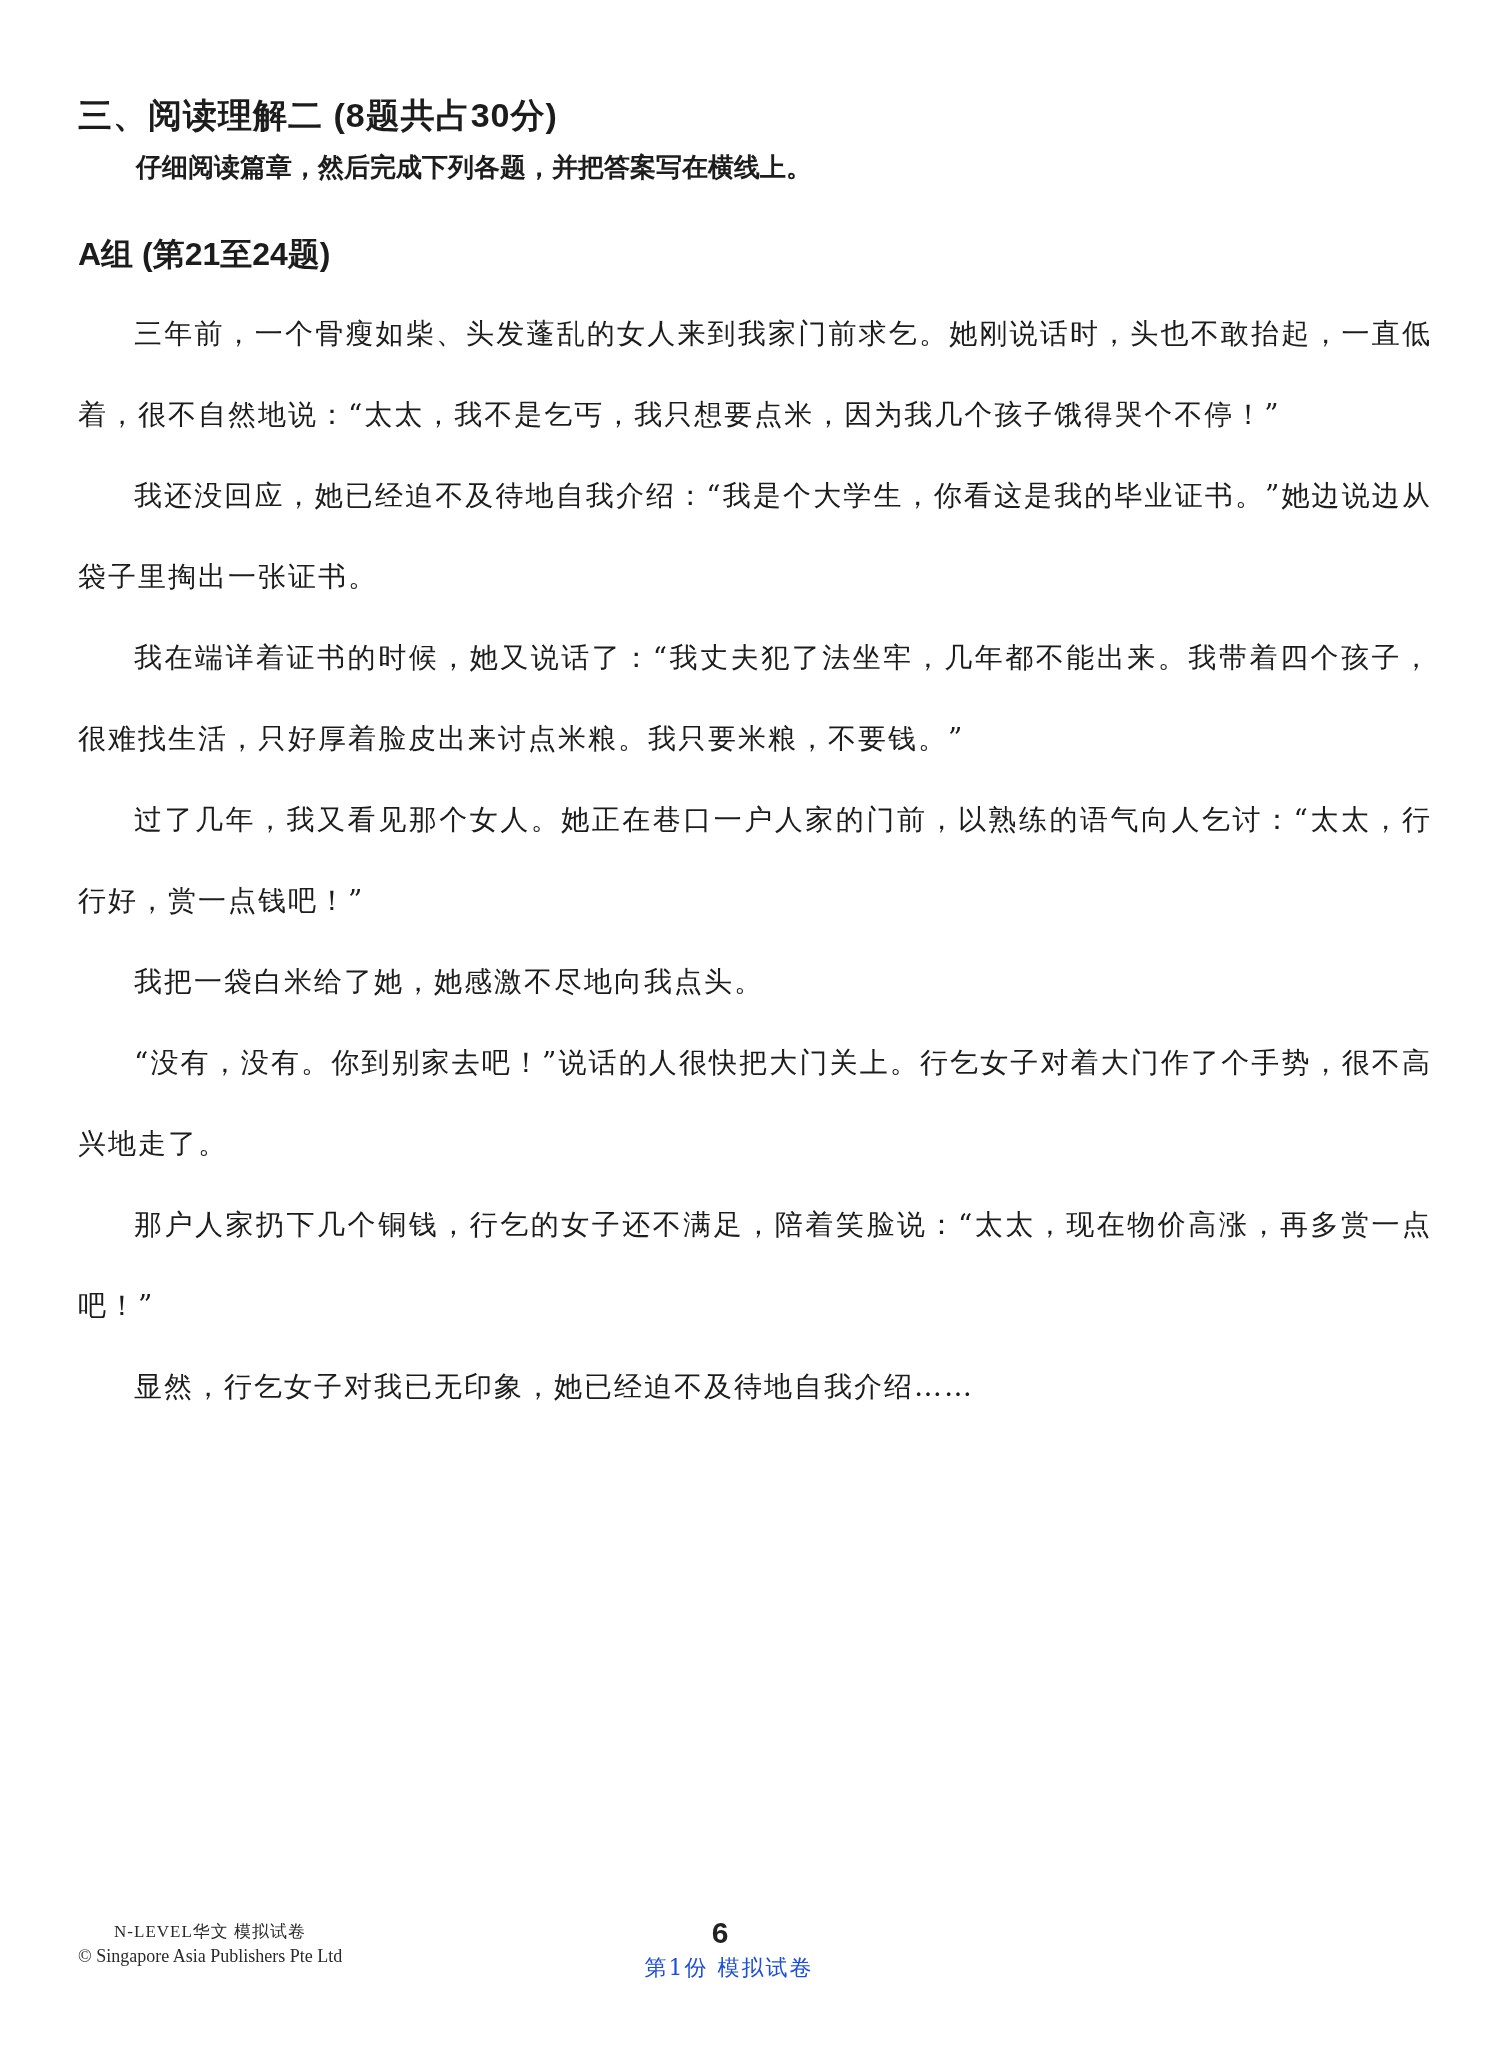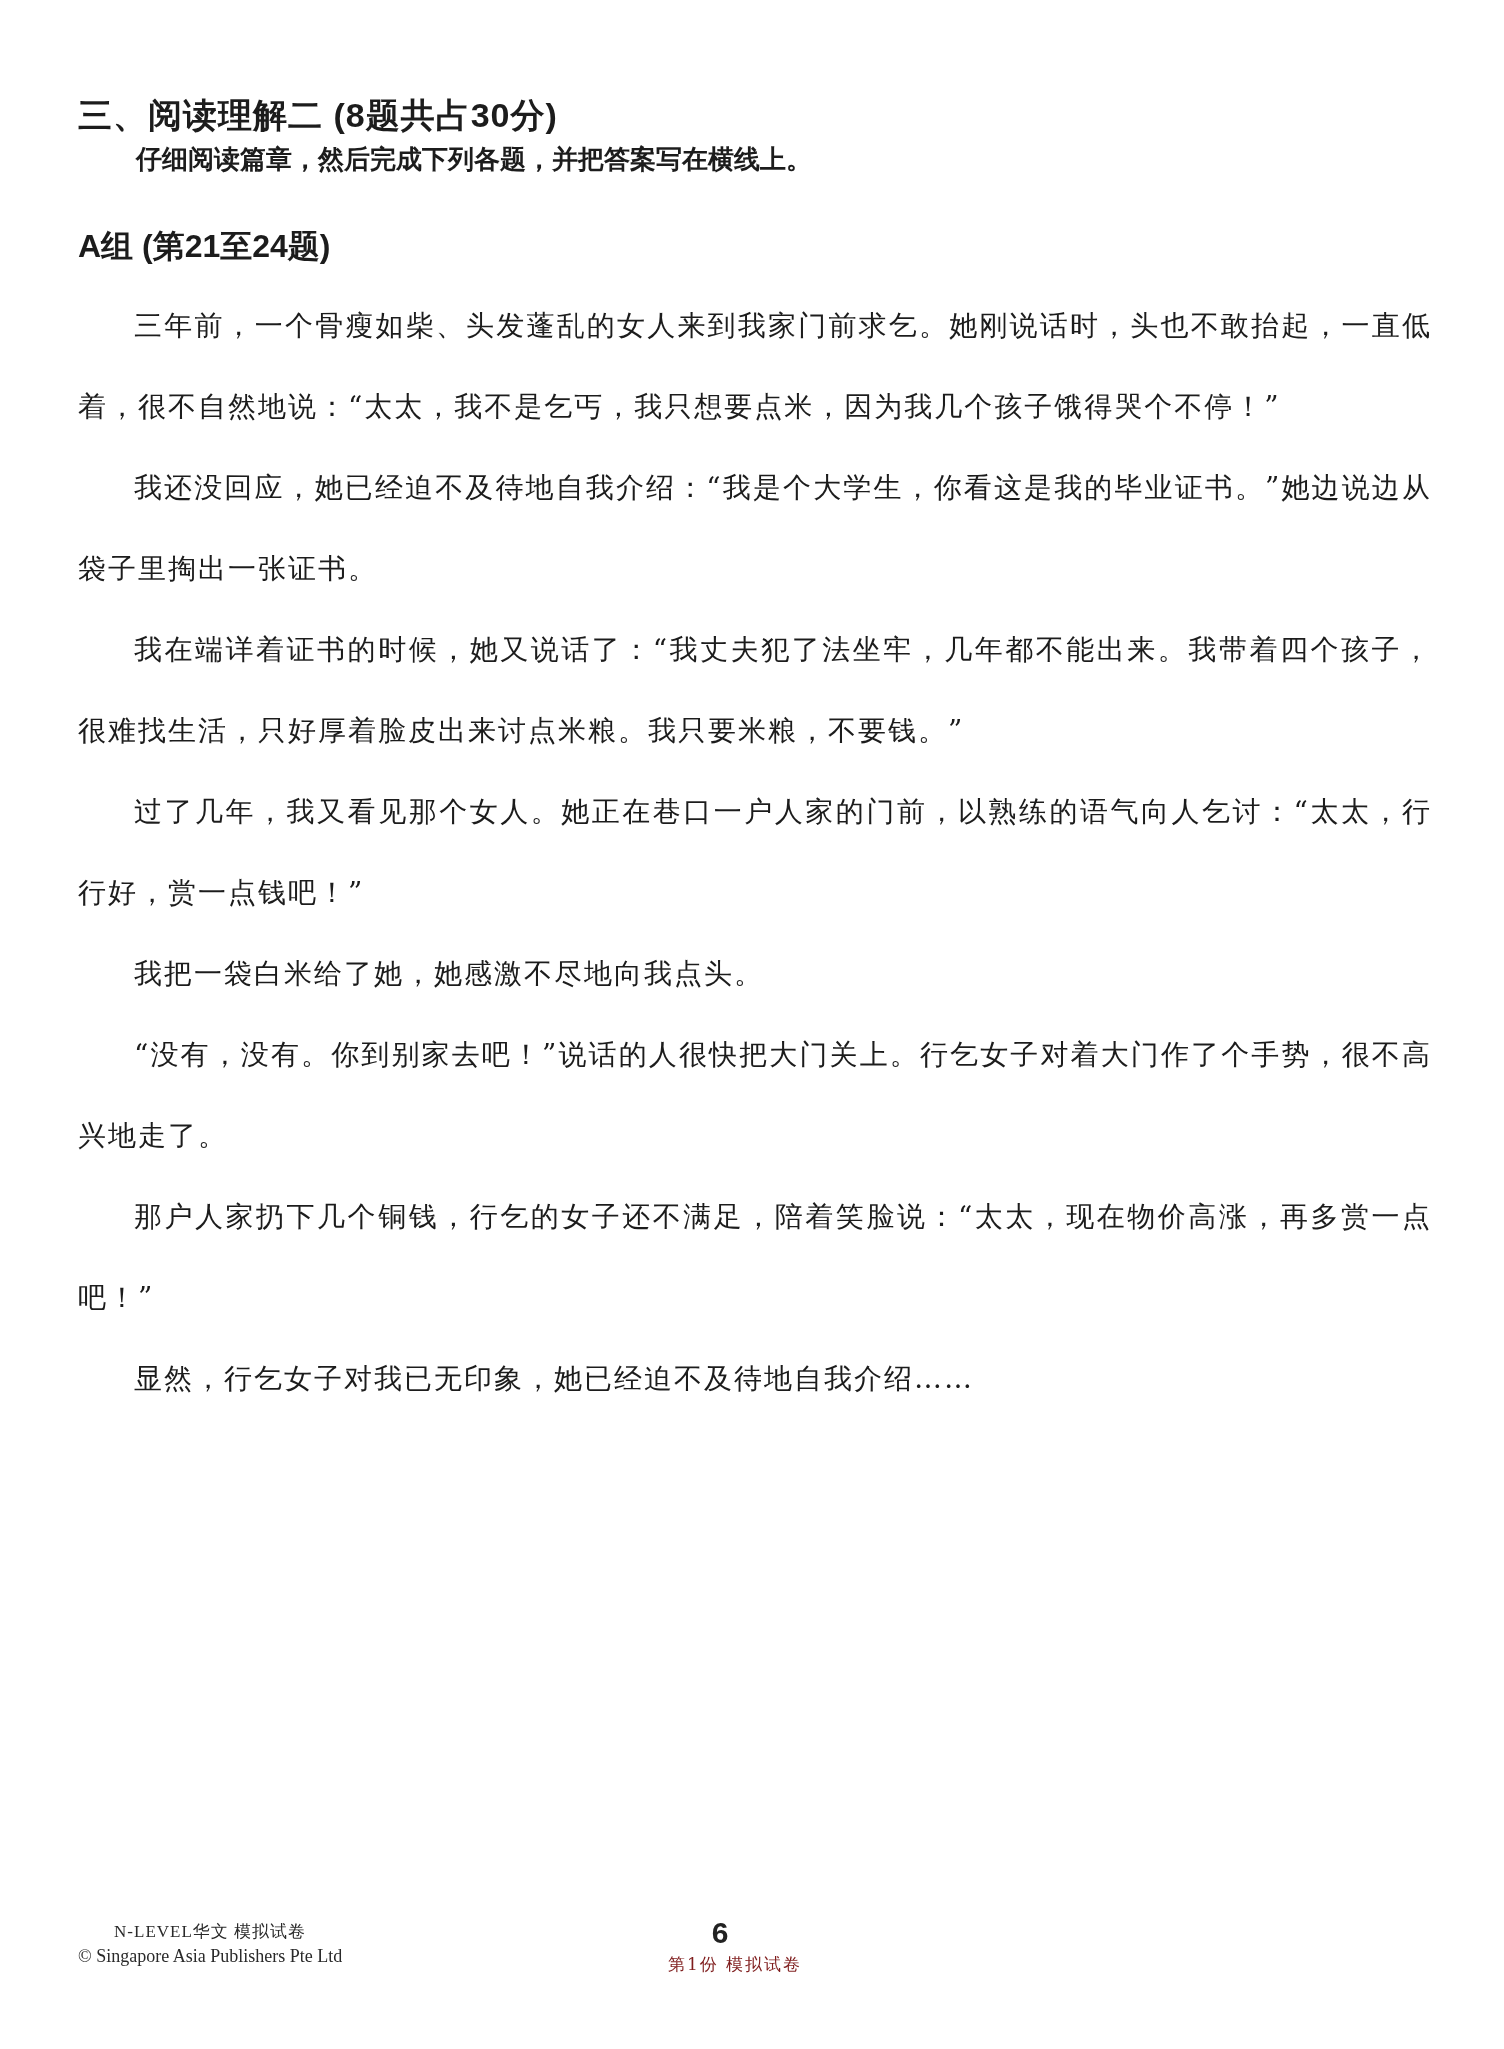--- a/index.html
+++ b/index.html
@@ -25,21 +25,21 @@
     font-size: 34px;
     line-height: 1.2;
     letter-spacing: 1px;
     margin: 0;
   }
   .instruction {
     font-family: "Liberation Sans", sans-serif;
     font-weight: bold;
     font-size: 26px;
     line-height: 1.2;
-    margin: 8px 0 0 58px;
+    margin: 16px 0 0 58px;
   }
   .group-label {
     font-family: "Liberation Sans", sans-serif;
     font-weight: bold;
     font-size: 32px;
     line-height: 1.2;
     margin: 52px 0 0 0;
   }
   .passage {
     font-family: "DejaVu Serif", serif;
@@ -77,27 +77,27 @@
     top: 1916px;
     width: 1440px;
     text-align: center;
     font-family: "Liberation Sans", sans-serif;
     font-size: 30px;
     font-weight: bold;
     color: #222222;
   }
   .footer-note {
     position: absolute;
-    left: 14px;
+    left: 8px;
     top: 1953px;
     width: 1442px;
     text-align: center;
     font-family: "DejaVu Serif", serif;
-    font-size: 17px;
-    color: #7f1d1d;
+    font-size: 22px;
+    color: #1d4ed8;
     letter-spacing: 2px;
   }
 </style>
 </head>
 <body>
 
 <div class="page">
   <div class="content">
     <h1 class="section-title">三、阅读理解二 (8题共占30分)</h1>
     <div class="instruction">仔细阅读篇章，然后完成下列各题，并把答案写在横线上。</div>

